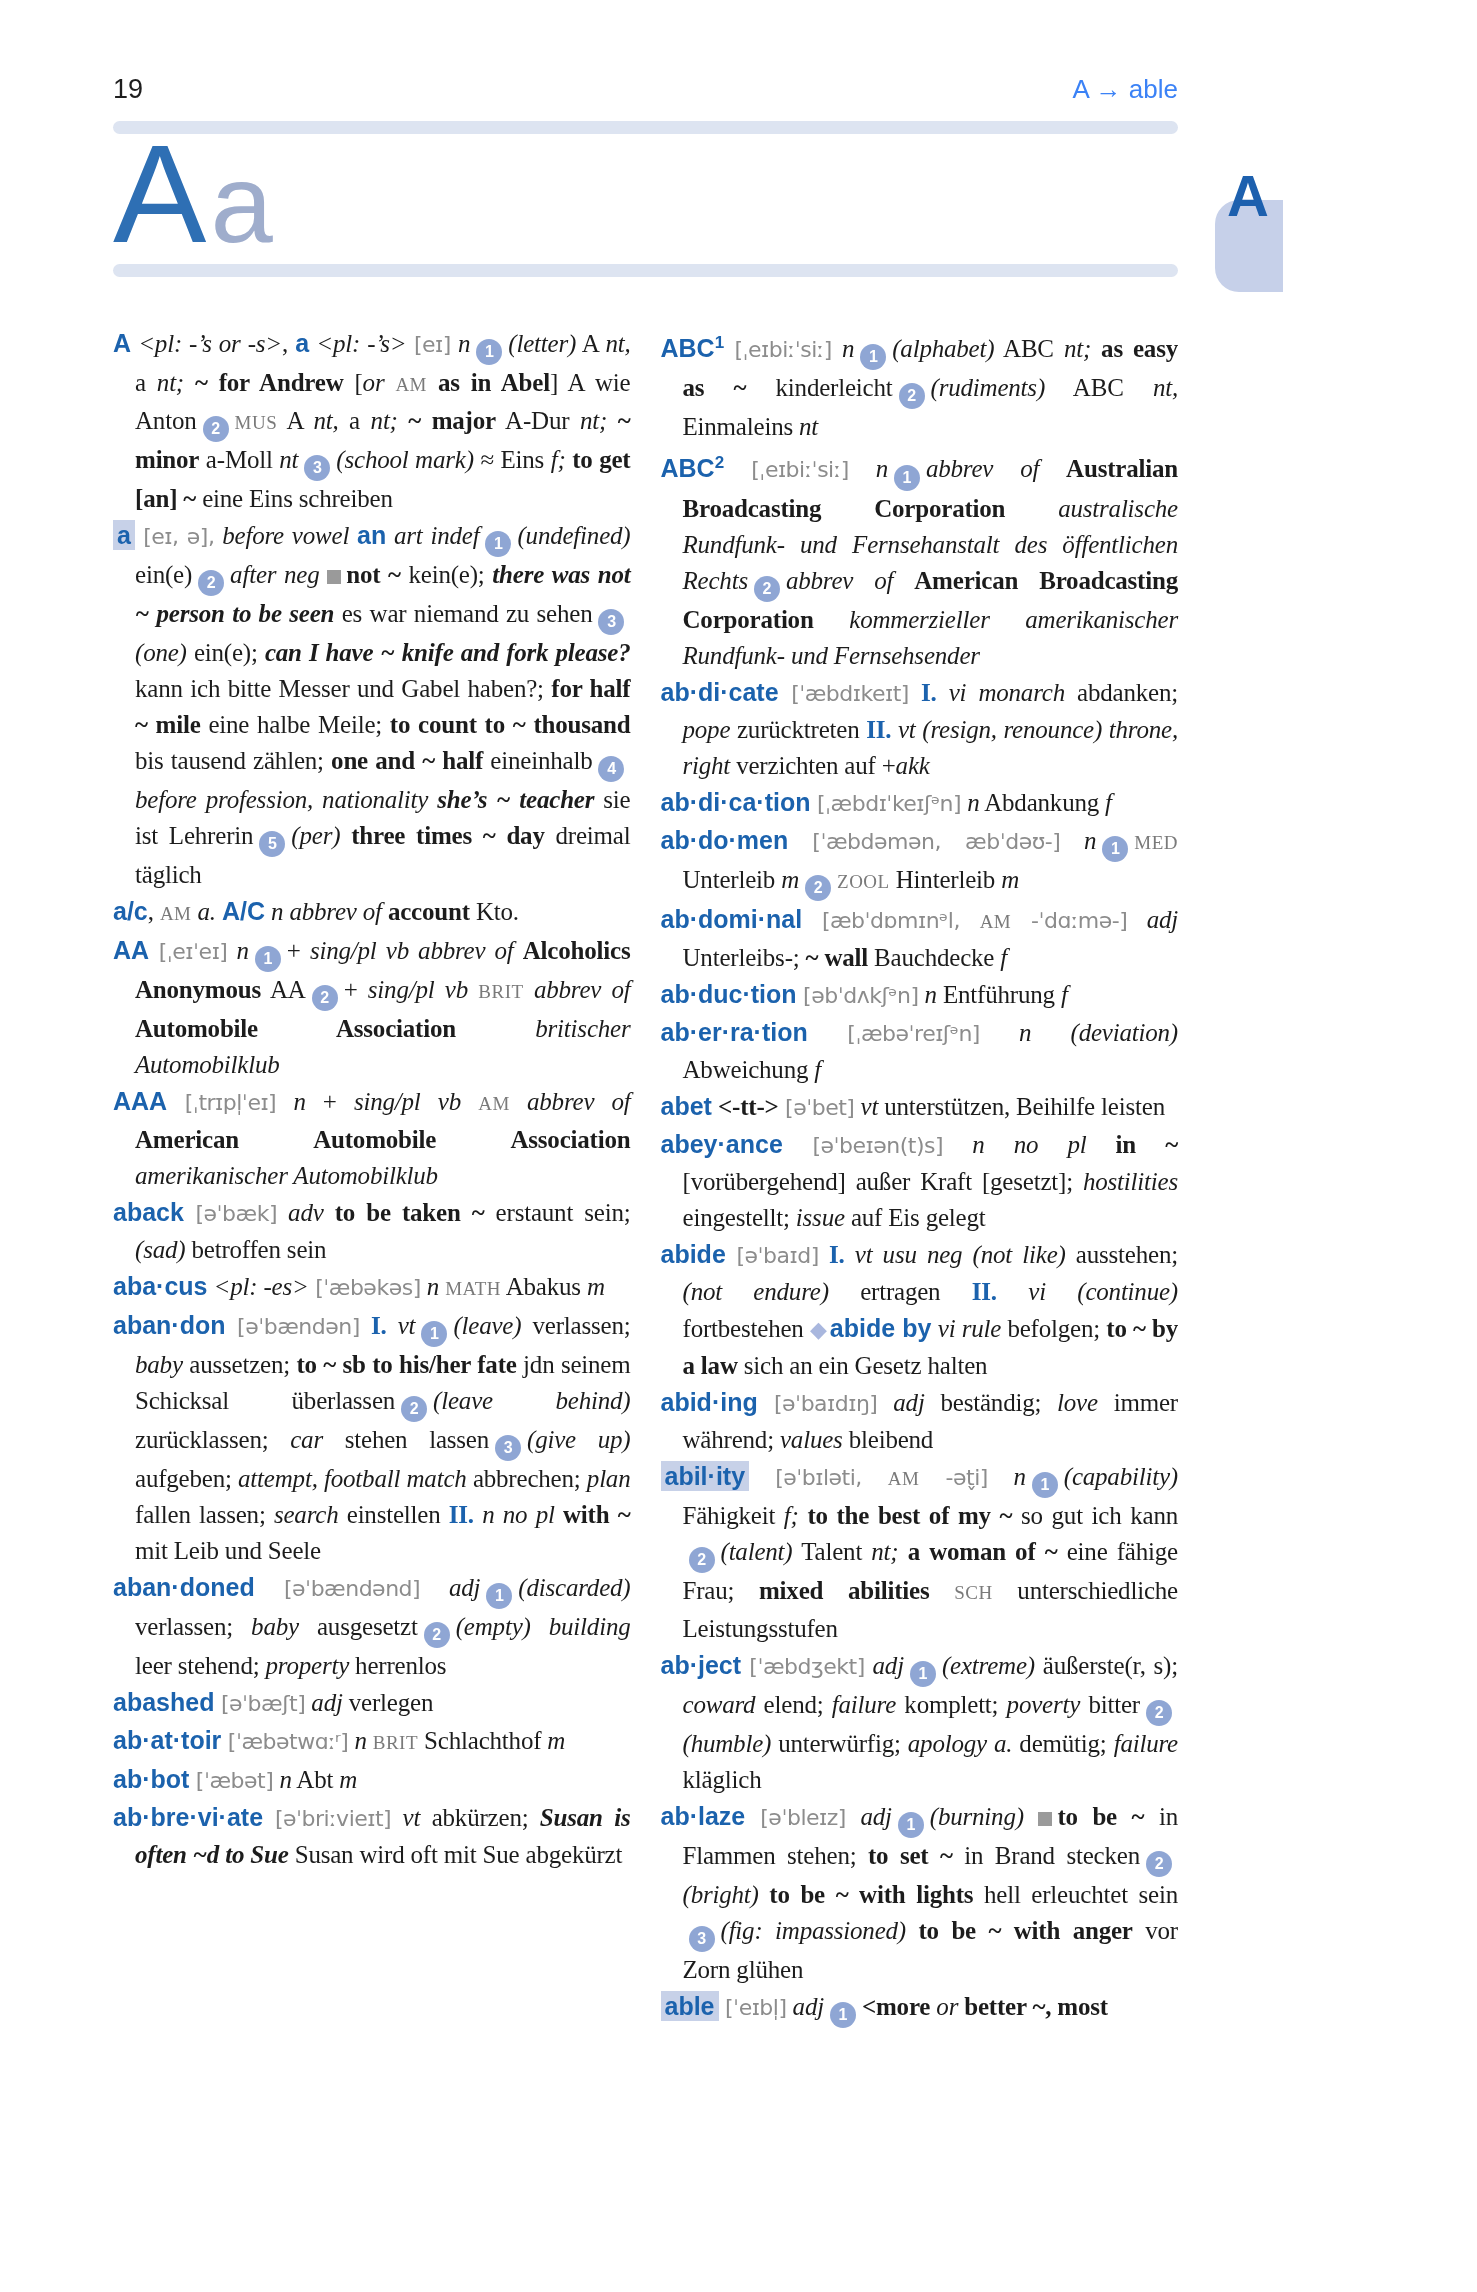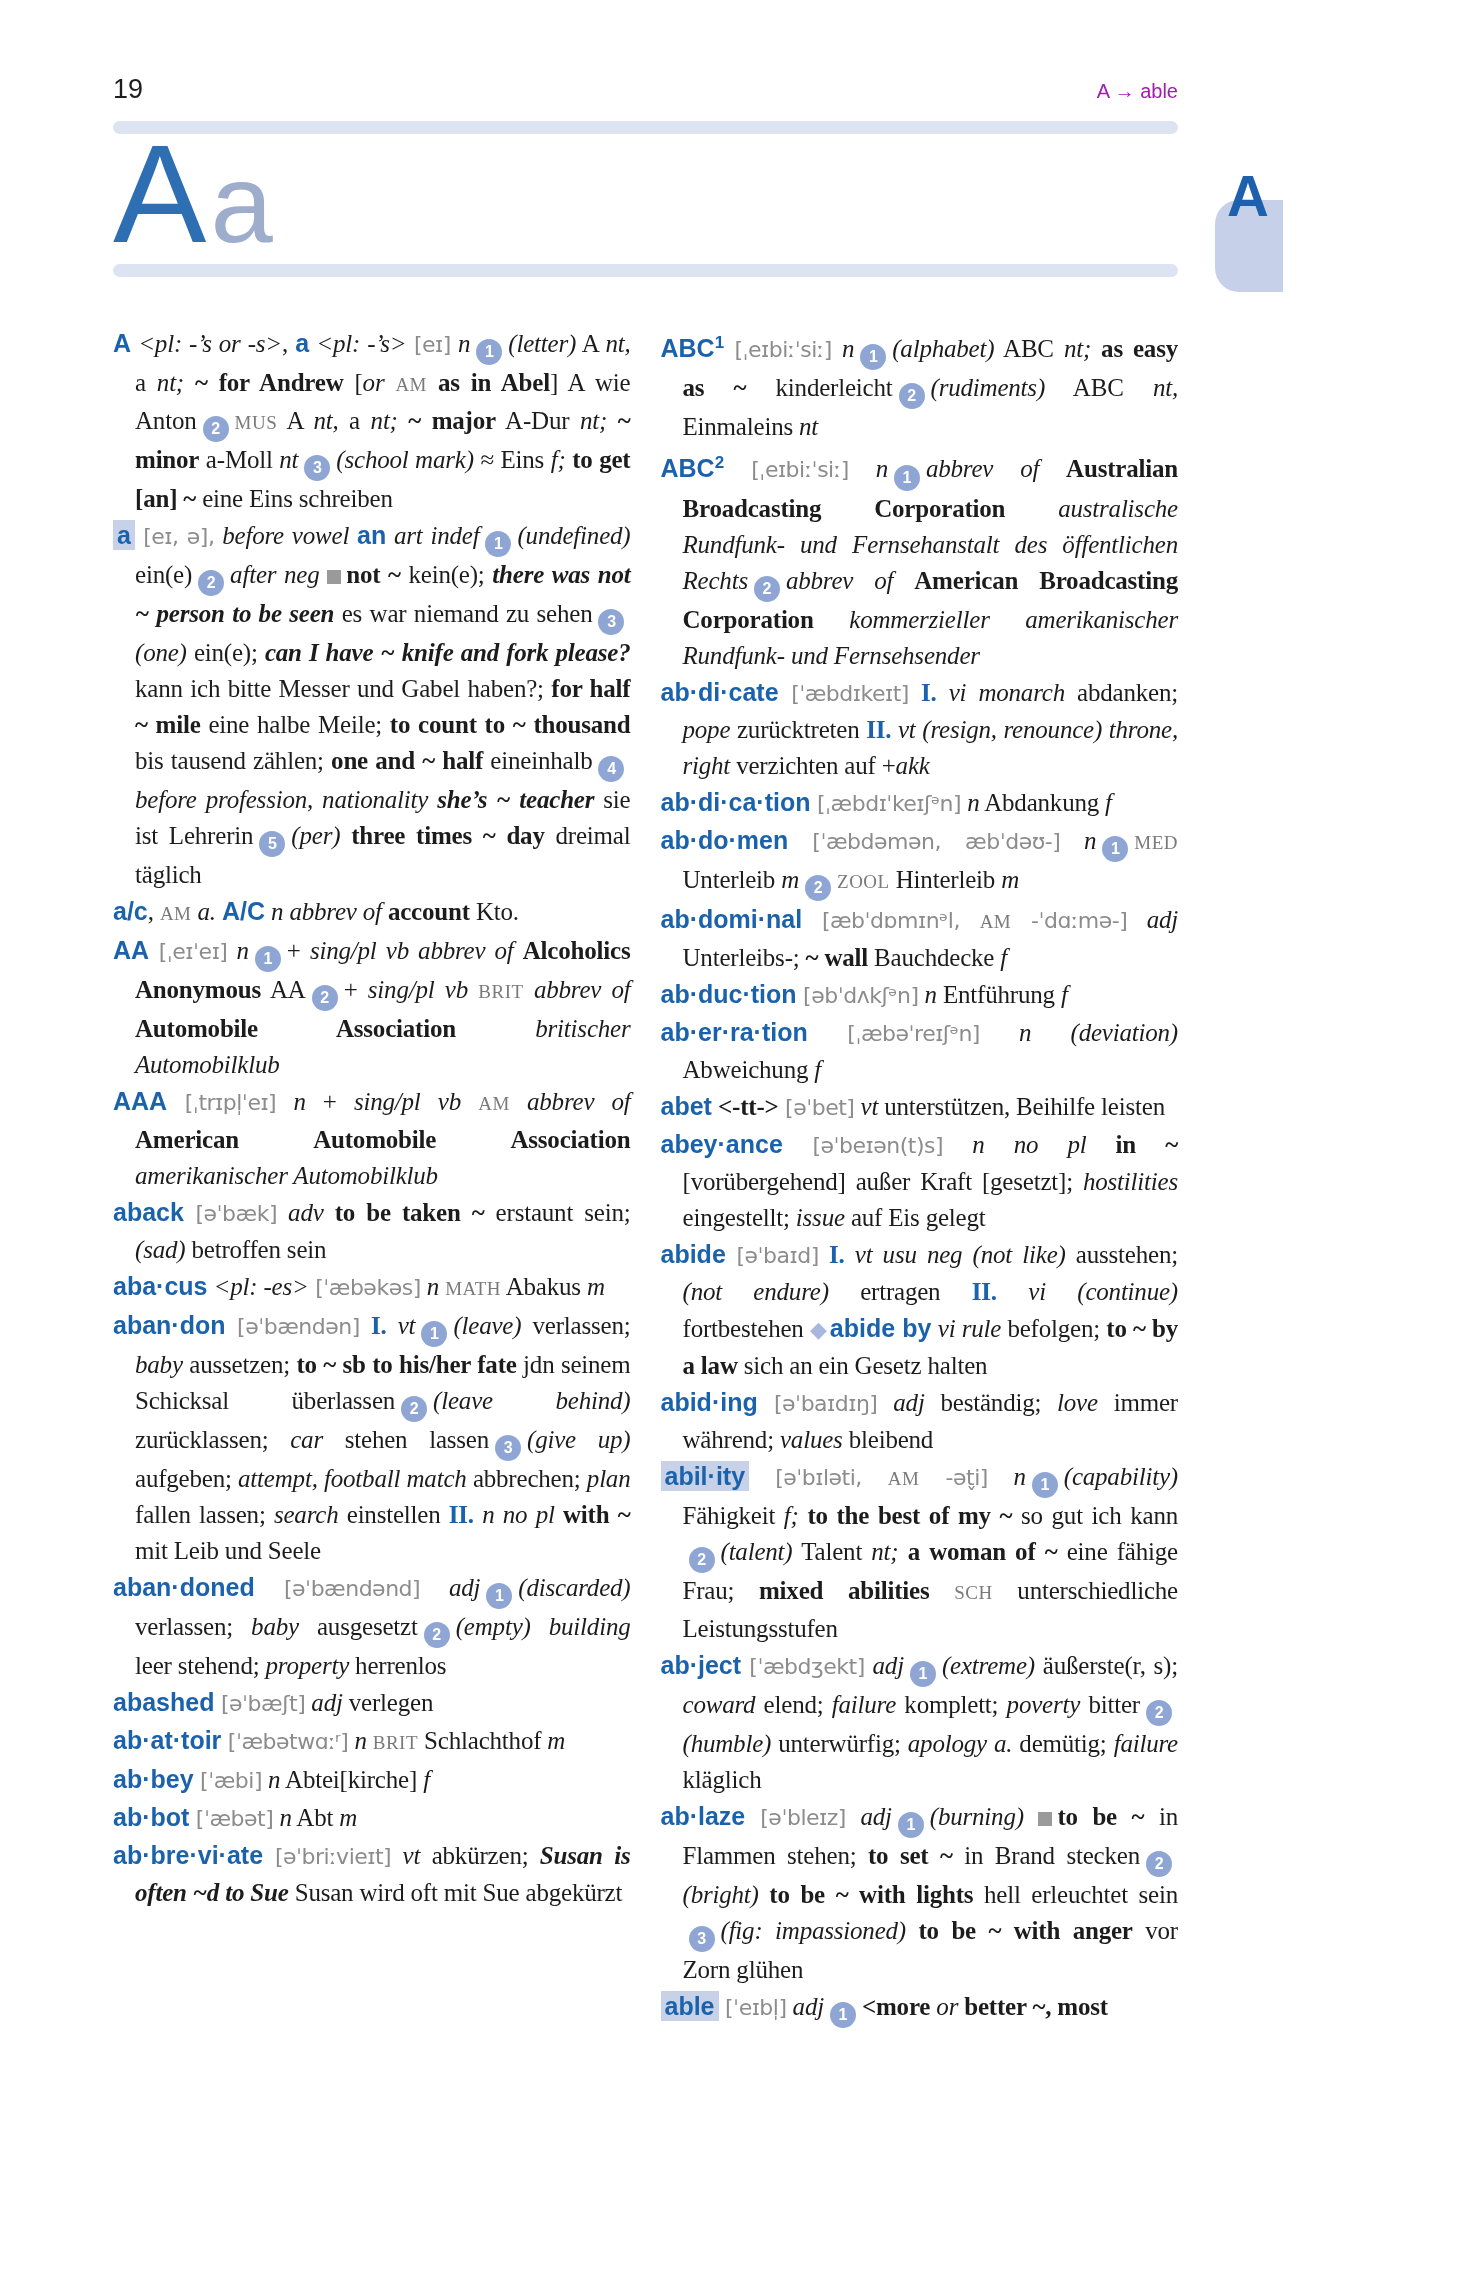--- a/index.html
+++ b/index.html
@@ -3,21 +3,21 @@
 <meta charset="utf-8">
 <style>
   html,body{margin:0;padding:0;background:#ffffff;}
   .page{position:relative;width:1283px;height:2292px;background:#ffffff;overflow:hidden;
         font-family:"Liberation Serif",serif;color:#1c1c1c;}
   .content{padding:74px 105px 0 113px;}
 
   .pagehead{display:flex;justify-content:space-between;align-items:baseline;
             font-family:"Liberation Sans",sans-serif;}
   .pagenum{font-size:27px;color:#1e1e1e;}
-  .guide{font-size:20px;color:#a21caf;}
+  .guide{font-size:26px;color:#3b82f6;}
 
   .bar{height:13px;background:#dde4f1;border-radius:7px;}
   .bar1{margin-top:16px;}
   .bar2{margin-top:12px;}
 
   .heading{height:116px;display:flex;align-items:baseline;gap:4px;
            font-family:"Liberation Sans",sans-serif;margin-top:2px;}
   .heading .cap{font-size:140px;line-height:116px;color:#2e6fb4;}
   .heading .small{font-size:112px;line-height:116px;color:#9fadcc;}
 
@@ -76,21 +76,20 @@
           <p class="entry"><span class="r-hw r-hl">a</span><span class="r-ph"> [eɪ, ə],</span><span class="r-i"> before vowel </span><span class="r-hw">an</span><span class="r-i"> art indef</span><span class="r-num">1</span><span class="r-i">(undefined)</span><span class="r-t"> ein(e)</span><span class="r-num">2</span><span class="r-i">after neg</span><span class="r-t"> </span><span class="r-sq"></span><span class="r-b">not ~</span><span class="r-t"> kein(e); </span><span class="r-bi">there was not ~ person to be seen</span><span class="r-t"> es war niemand zu sehen</span><span class="r-num">3</span><span class="r-i">(one)</span><span class="r-t"> ein(e); </span><span class="r-bi">can I have ~ knife and fork please?</span><span class="r-t"> kann ich bitte Messer und Gabel haben?; </span><span class="r-b">for half ~ mile</span><span class="r-t"> eine halbe Meile; </span><span class="r-b">to count to ~ thousand</span><span class="r-t"> bis tausend zählen; </span><span class="r-b">one and ~ half</span><span class="r-t"> eineinhalb</span><span class="r-num">4</span><span class="r-i">before profession, nationality </span><span class="r-bi">she’s ~ teacher</span><span class="r-t"> sie ist Lehrerin</span><span class="r-num">5</span><span class="r-i">(per)</span><span class="r-t"> </span><span class="r-b">three times ~ day</span><span class="r-t"> dreimal täglich</span></p>
           <p class="entry"><span class="r-hw">a/c</span><span class="r-t">, </span><span class="r-sc">AM</span><span class="r-t"> </span><span class="r-i">a.</span><span class="r-t"> </span><span class="r-hw">A/C</span><span class="r-t"> </span><span class="r-i">n abbrev of</span><span class="r-t"> </span><span class="r-b">account</span><span class="r-t"> Kto.</span></p>
           <p class="entry"><span class="r-hw">AA</span><span class="r-ph"> [ˌeɪˈeɪ]</span><span class="r-t"> </span><span class="r-i">n</span><span class="r-num">1</span><span class="r-t">+ </span><span class="r-i">sing/pl vb abbrev of</span><span class="r-t"> </span><span class="r-b">Alcoholics Anonymous</span><span class="r-t"> AA</span><span class="r-num">2</span><span class="r-t">+ </span><span class="r-i">sing/pl vb</span><span class="r-t"> </span><span class="r-sc">BRIT</span><span class="r-t"> </span><span class="r-i">abbrev of</span><span class="r-t"> </span><span class="r-b">Automobile Association</span><span class="r-t"> </span><span class="r-i">britischer Automobilklub</span></p>
           <p class="entry"><span class="r-hw">AAA</span><span class="r-ph"> [ˌtrɪpl̩ˈeɪ]</span><span class="r-t"> </span><span class="r-i">n</span><span class="r-t"> + </span><span class="r-i">sing/pl vb</span><span class="r-t"> </span><span class="r-sc">AM</span><span class="r-t"> </span><span class="r-i">abbrev of</span><span class="r-t"> </span><span class="r-b">American Automobile Association</span><span class="r-t"> </span><span class="r-i">amerikanischer Automobilklub</span></p>
           <p class="entry"><span class="r-hw">aback</span><span class="r-ph"> [əˈbæk]</span><span class="r-t"> </span><span class="r-i">adv</span><span class="r-t"> </span><span class="r-b">to be taken ~</span><span class="r-t"> erstaunt sein; </span><span class="r-i">(sad)</span><span class="r-t"> betroffen sein</span></p>
           <p class="entry"><span class="r-hw">aba·cus</span><span class="r-t"> </span><span class="r-i">&lt;pl: -es&gt;</span><span class="r-ph"> [ˈæbəkəs]</span><span class="r-t"> </span><span class="r-i">n</span><span class="r-t"> </span><span class="r-sc">MATH</span><span class="r-t"> Abakus </span><span class="r-i">m</span></p>
           <p class="entry"><span class="r-hw">aban·don</span><span class="r-ph"> [əˈbændən]</span><span class="r-t"> </span><span class="r-rm">I.</span><span class="r-i"> vt</span><span class="r-num">1</span><span class="r-i">(leave)</span><span class="r-t"> verlassen; </span><span class="r-i">baby</span><span class="r-t"> aussetzen; </span><span class="r-b">to ~ sb to his/her fate</span><span class="r-t"> jdn seinem Schicksal überlassen</span><span class="r-num">2</span><span class="r-i">(leave behind)</span><span class="r-t"> zurücklassen; </span><span class="r-i">car</span><span class="r-t"> stehen lassen</span><span class="r-num">3</span><span class="r-i">(give up)</span><span class="r-t"> aufgeben; </span><span class="r-i">attempt, football match</span><span class="r-t"> abbrechen; </span><span class="r-i">plan</span><span class="r-t"> fallen lassen; </span><span class="r-i">search</span><span class="r-t"> einstellen </span><span class="r-rm">II.</span><span class="r-i"> n no pl </span><span class="r-b">with ~</span><span class="r-t"> mit Leib und Seele</span></p>
           <p class="entry"><span class="r-hw">aban·doned</span><span class="r-ph"> [əˈbændənd]</span><span class="r-t"> </span><span class="r-i">adj</span><span class="r-num">1</span><span class="r-i">(discarded)</span><span class="r-t"> verlassen; </span><span class="r-i">baby</span><span class="r-t"> ausgesetzt</span><span class="r-num">2</span><span class="r-i">(empty) building</span><span class="r-t"> leer stehend; </span><span class="r-i">property</span><span class="r-t"> herrenlos</span></p>
           <p class="entry"><span class="r-hw">abashed</span><span class="r-ph"> [əˈbæʃt]</span><span class="r-t"> </span><span class="r-i">adj</span><span class="r-t"> verlegen</span></p>
           <p class="entry"><span class="r-hw">ab·at·toir</span><span class="r-ph"> [ˈæbətwɑːʳ]</span><span class="r-t"> </span><span class="r-i">n</span><span class="r-t"> </span><span class="r-sc">BRIT</span><span class="r-t"> Schlachthof </span><span class="r-i">m</span></p>
-          <p class="entry"><span class="r-hw">ab·bey</span><span class="r-ph"> [ˈæbi]</span><span class="r-t"> </span><span class="r-i">n</span><span class="r-t"> Abtei[kirche] </span><span class="r-i">f</span></p>
           <p class="entry"><span class="r-hw">ab·bot</span><span class="r-ph"> [ˈæbət]</span><span class="r-t"> </span><span class="r-i">n</span><span class="r-t"> Abt </span><span class="r-i">m</span></p>
           <p class="entry"><span class="r-hw">ab·bre·vi·ate</span><span class="r-ph"> [əˈbriːvieɪt]</span><span class="r-t"> </span><span class="r-i">vt</span><span class="r-t"> abkürzen; </span><span class="r-bi">Susan is often ~d to Sue</span><span class="r-t"> Susan wird oft mit Sue abgekürzt</span></p>
         </div>
       <div class="col">
           <p class="entry"><span class="r-hw">ABC</span><span class="r-sup">1</span><span class="r-ph"> [ˌeɪbiːˈsiː]</span><span class="r-t"> </span><span class="r-i">n</span><span class="r-num">1</span><span class="r-i">(alphabet)</span><span class="r-t"> ABC </span><span class="r-i">nt;</span><span class="r-t"> </span><span class="r-b">as easy as ~</span><span class="r-t"> kinderleicht</span><span class="r-num">2</span><span class="r-i">(rudiments)</span><span class="r-t"> ABC </span><span class="r-i">nt,</span><span class="r-t"> Einmaleins </span><span class="r-i">nt</span></p>
           <p class="entry"><span class="r-hw">ABC</span><span class="r-sup">2</span><span class="r-ph"> [ˌeɪbiːˈsiː]</span><span class="r-t"> </span><span class="r-i">n</span><span class="r-num">1</span><span class="r-i">abbrev of</span><span class="r-t"> </span><span class="r-b">Australian Broadcasting Corporation</span><span class="r-t"> </span><span class="r-i">australische Rundfunk- und Fernsehanstalt des öffentlichen Rechts</span><span class="r-num">2</span><span class="r-i">abbrev of</span><span class="r-t"> </span><span class="r-b">American Broadcasting Corporation</span><span class="r-t"> </span><span class="r-i">kommerzieller amerikanischer Rundfunk- und Fernsehsender</span></p>
           <p class="entry"><span class="r-hw">ab·di·cate</span><span class="r-ph"> [ˈæbdɪkeɪt]</span><span class="r-t"> </span><span class="r-rm">I.</span><span class="r-i"> vi monarch</span><span class="r-t"> abdanken; </span><span class="r-i">pope</span><span class="r-t"> zurücktreten </span><span class="r-rm">II.</span><span class="r-i"> vt (resign, renounce) throne, right</span><span class="r-t"> verzichten auf +</span><span class="r-i">akk</span></p>
           <p class="entry"><span class="r-hw">ab·di·ca·tion</span><span class="r-ph"> [ˌæbdɪˈkeɪʃᵊn]</span><span class="r-t"> </span><span class="r-i">n</span><span class="r-t"> Abdankung </span><span class="r-i">f</span></p>
           <p class="entry"><span class="r-hw">ab·do·men</span><span class="r-ph"> [ˈæbdəmən, æbˈdəʊ-]</span><span class="r-t"> </span><span class="r-i">n</span><span class="r-num">1</span><span class="r-sc">MED</span><span class="r-t"> Unterleib </span><span class="r-i">m</span><span class="r-num">2</span><span class="r-sc">ZOOL</span><span class="r-t"> Hinterleib </span><span class="r-i">m</span></p>
           <p class="entry"><span class="r-hw">ab·domi·nal</span><span class="r-ph"> [æbˈdɒmɪnᵊl, </span><span class="r-sc">AM</span><span class="r-ph"> -ˈdɑːmə-]</span><span class="r-t"> </span><span class="r-i">adj</span><span class="r-t"> Unterleibs-; </span><span class="r-b">~ wall</span><span class="r-t"> Bauchdecke </span><span class="r-i">f</span></p>

